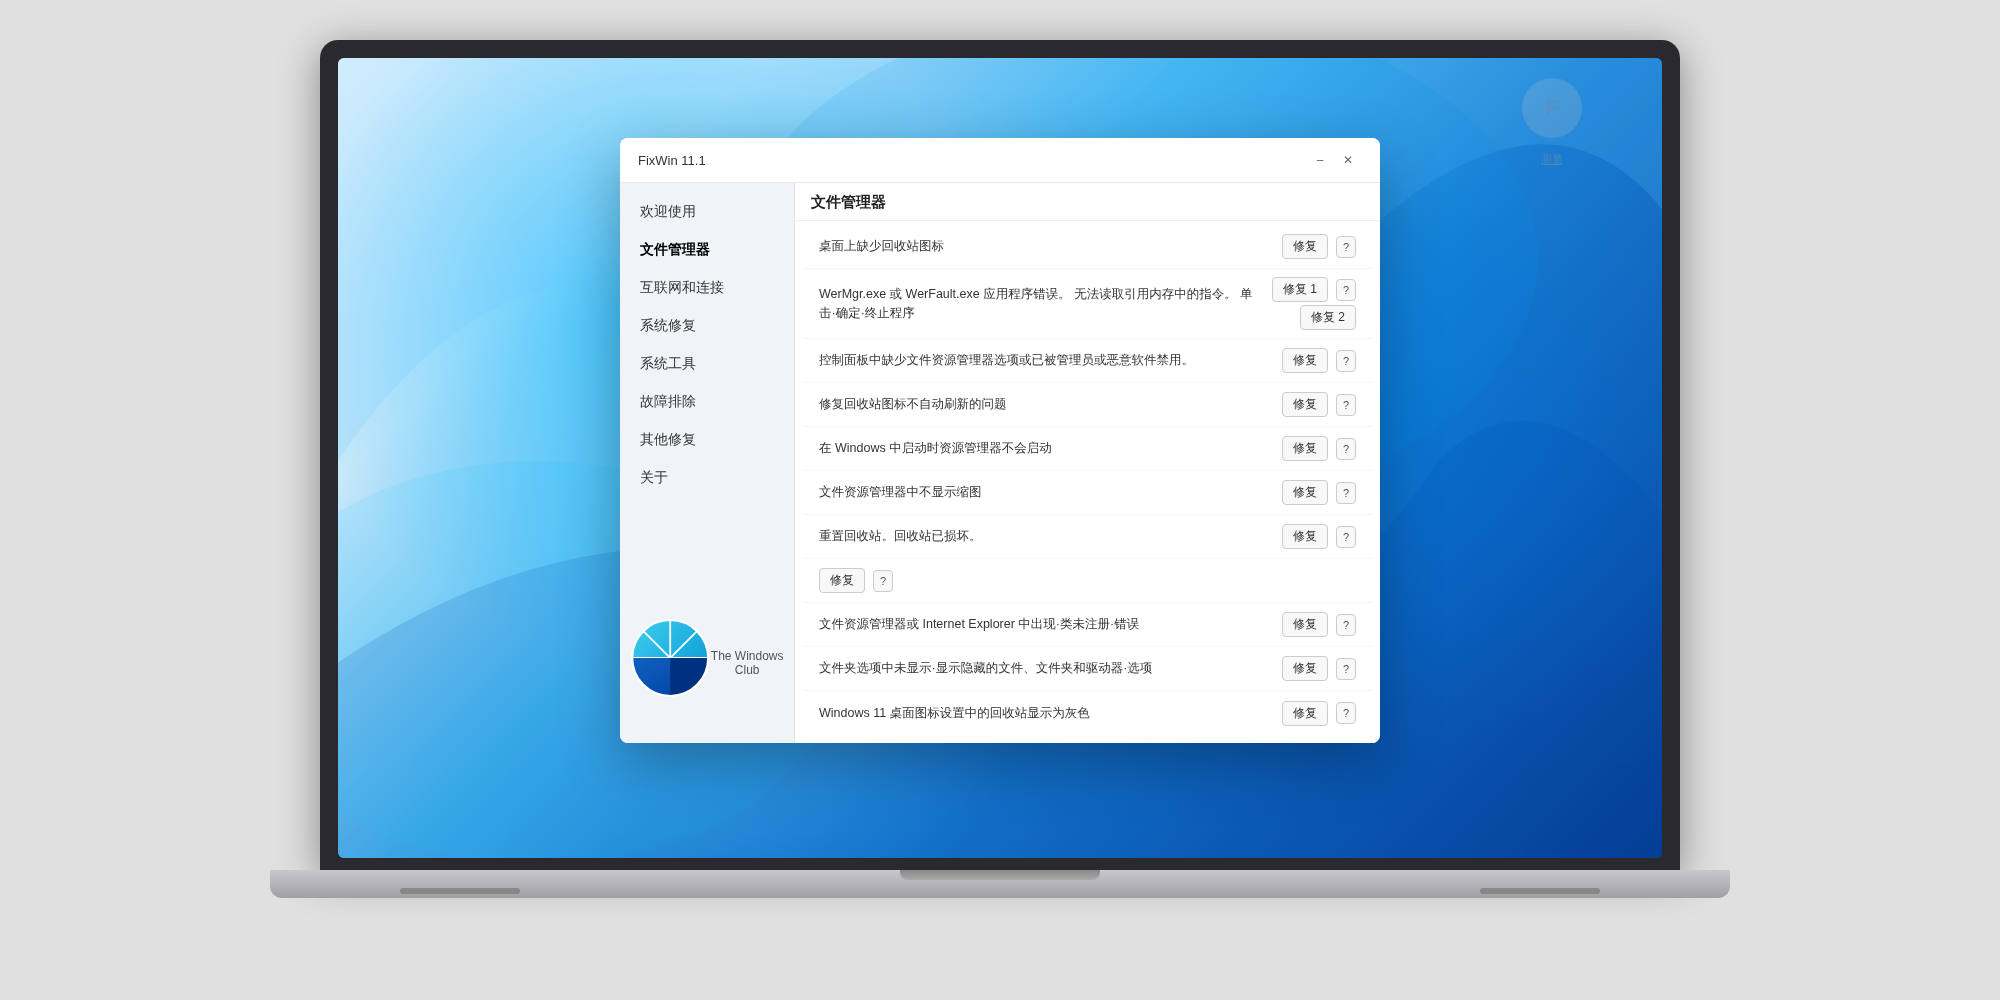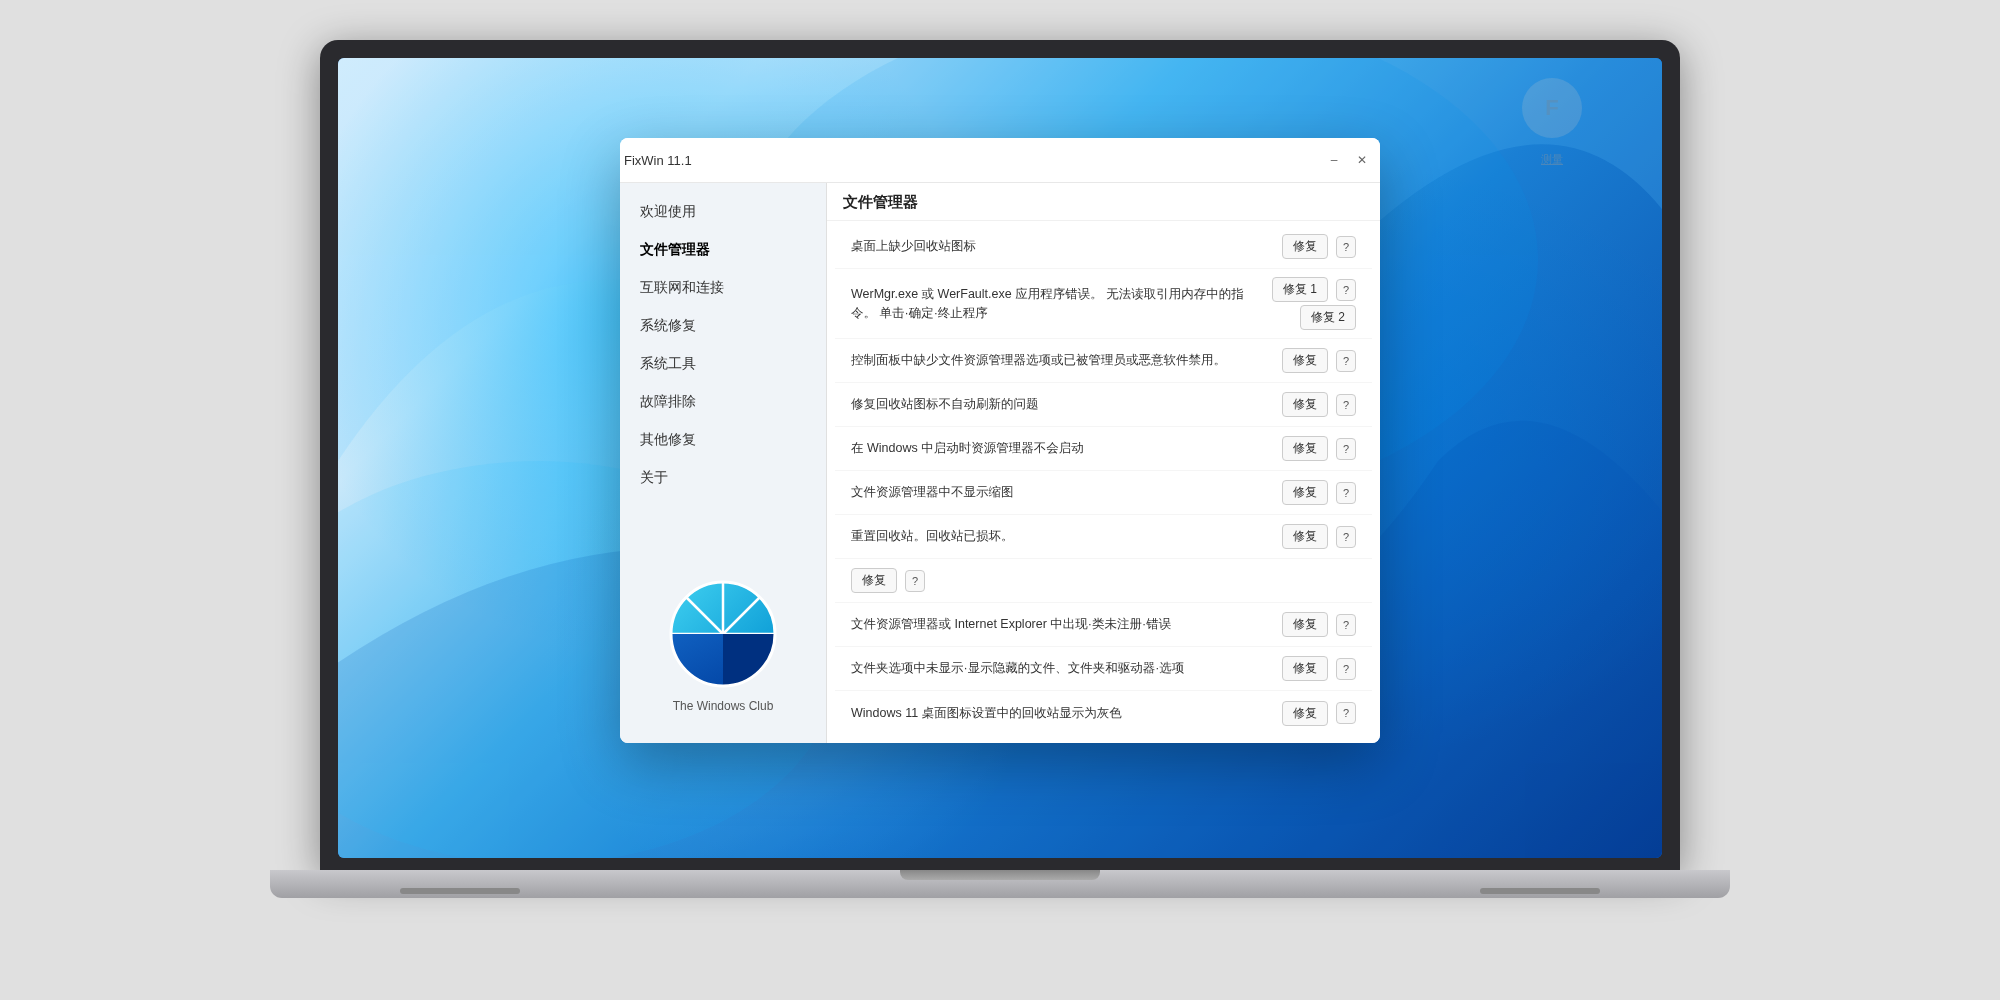--- a/index.html
+++ b/index.html
@@ -93,21 +93,21 @@
       box-shadow: 0 20px 60px rgba(0,0,0,0.3);
       overflow: hidden;
       display: flex;
       flex-direction: column;
     }
 
     .title-bar {
       display: flex;
       align-items: center;
       justify-content: space-between;
-      padding: 8px 4px;
+      padding: 8px 18px;
       background: #fff;
       border-bottom: 1px solid #e8e8e8;
       min-height: 36px;
     }
 
     .title-bar-title {
       font-size: 13px;
       color: #333;
       font-weight: 400;
     }
@@ -132,21 +132,21 @@
     }
 
     .app-body {
       display: flex;
       flex: 1;
       min-height: 560px;
     }
 
     
     .sidebar {
-      width: 207px;
+      width: 175px;
       background: #f0f4f8;
       padding: 10px 0;
       display: flex;
       flex-direction: column;
       border-right: 1px solid #e0e0e0;
     }
 
     .sidebar-item {
       padding: 10px 20px;
       font-size: 14px;
@@ -157,21 +157,21 @@
 
     .sidebar-item.active {
       font-weight: 700;
       color: #000;
       background: transparent;
     }
 
     .sidebar-logo {
       margin-top: auto;
       display: flex;
-      flex-direction: column;
+      flex-direction: row;
       align-items: center;
       padding: 20px 10px 20px;
     }
 
     .logo-circle {
       width: 110px;
       height: 110px;
       position: relative;
     }
 

